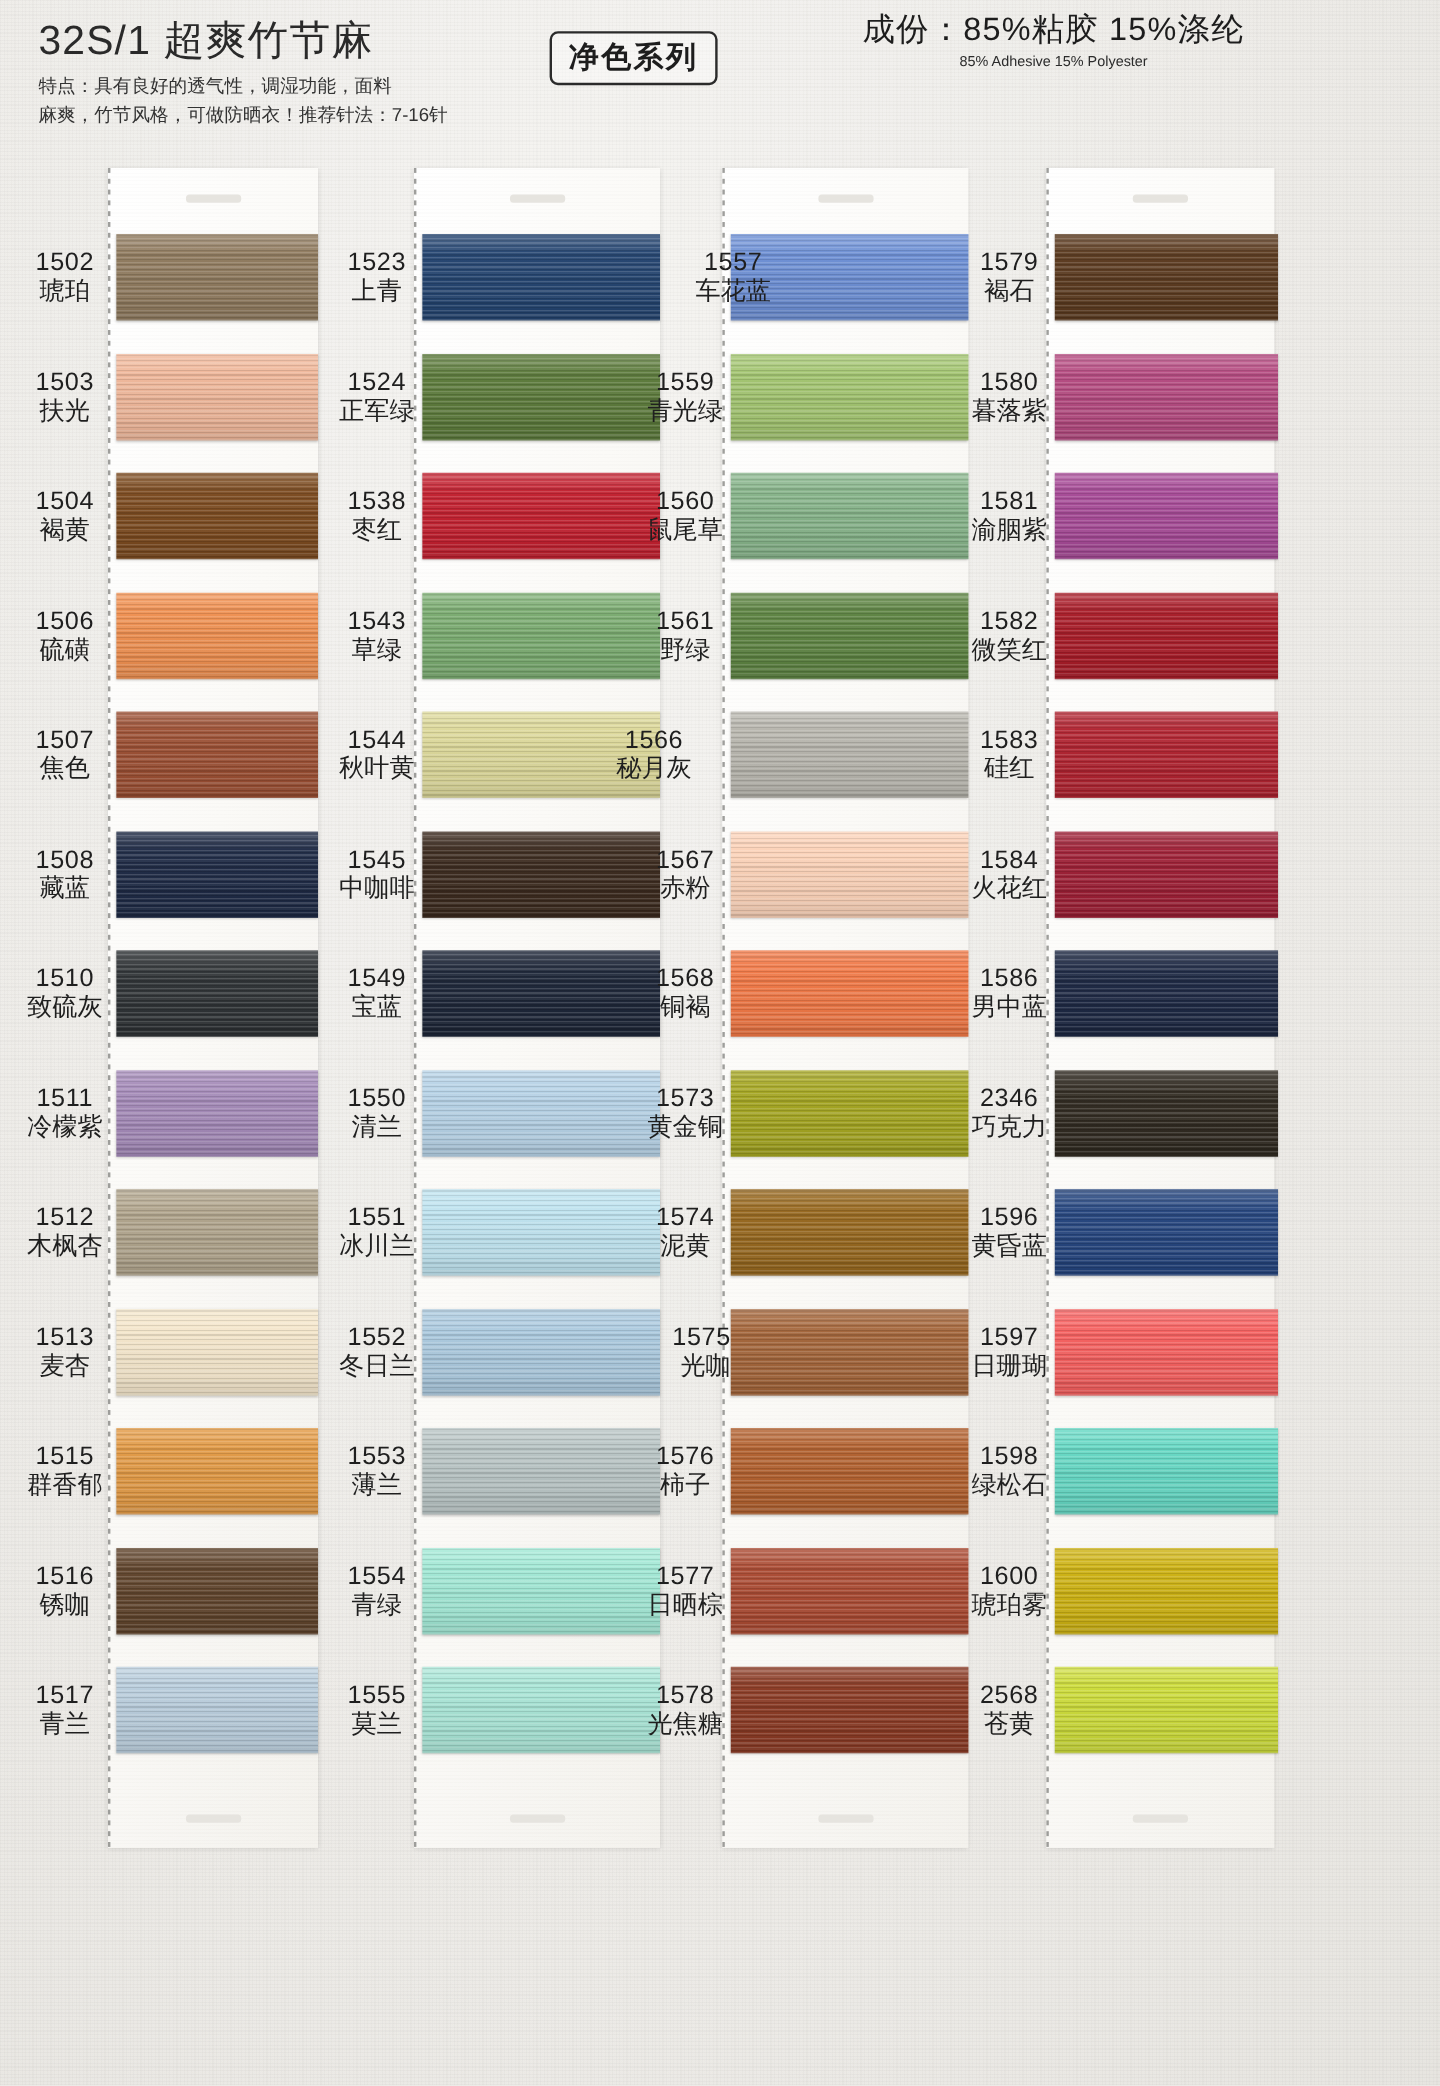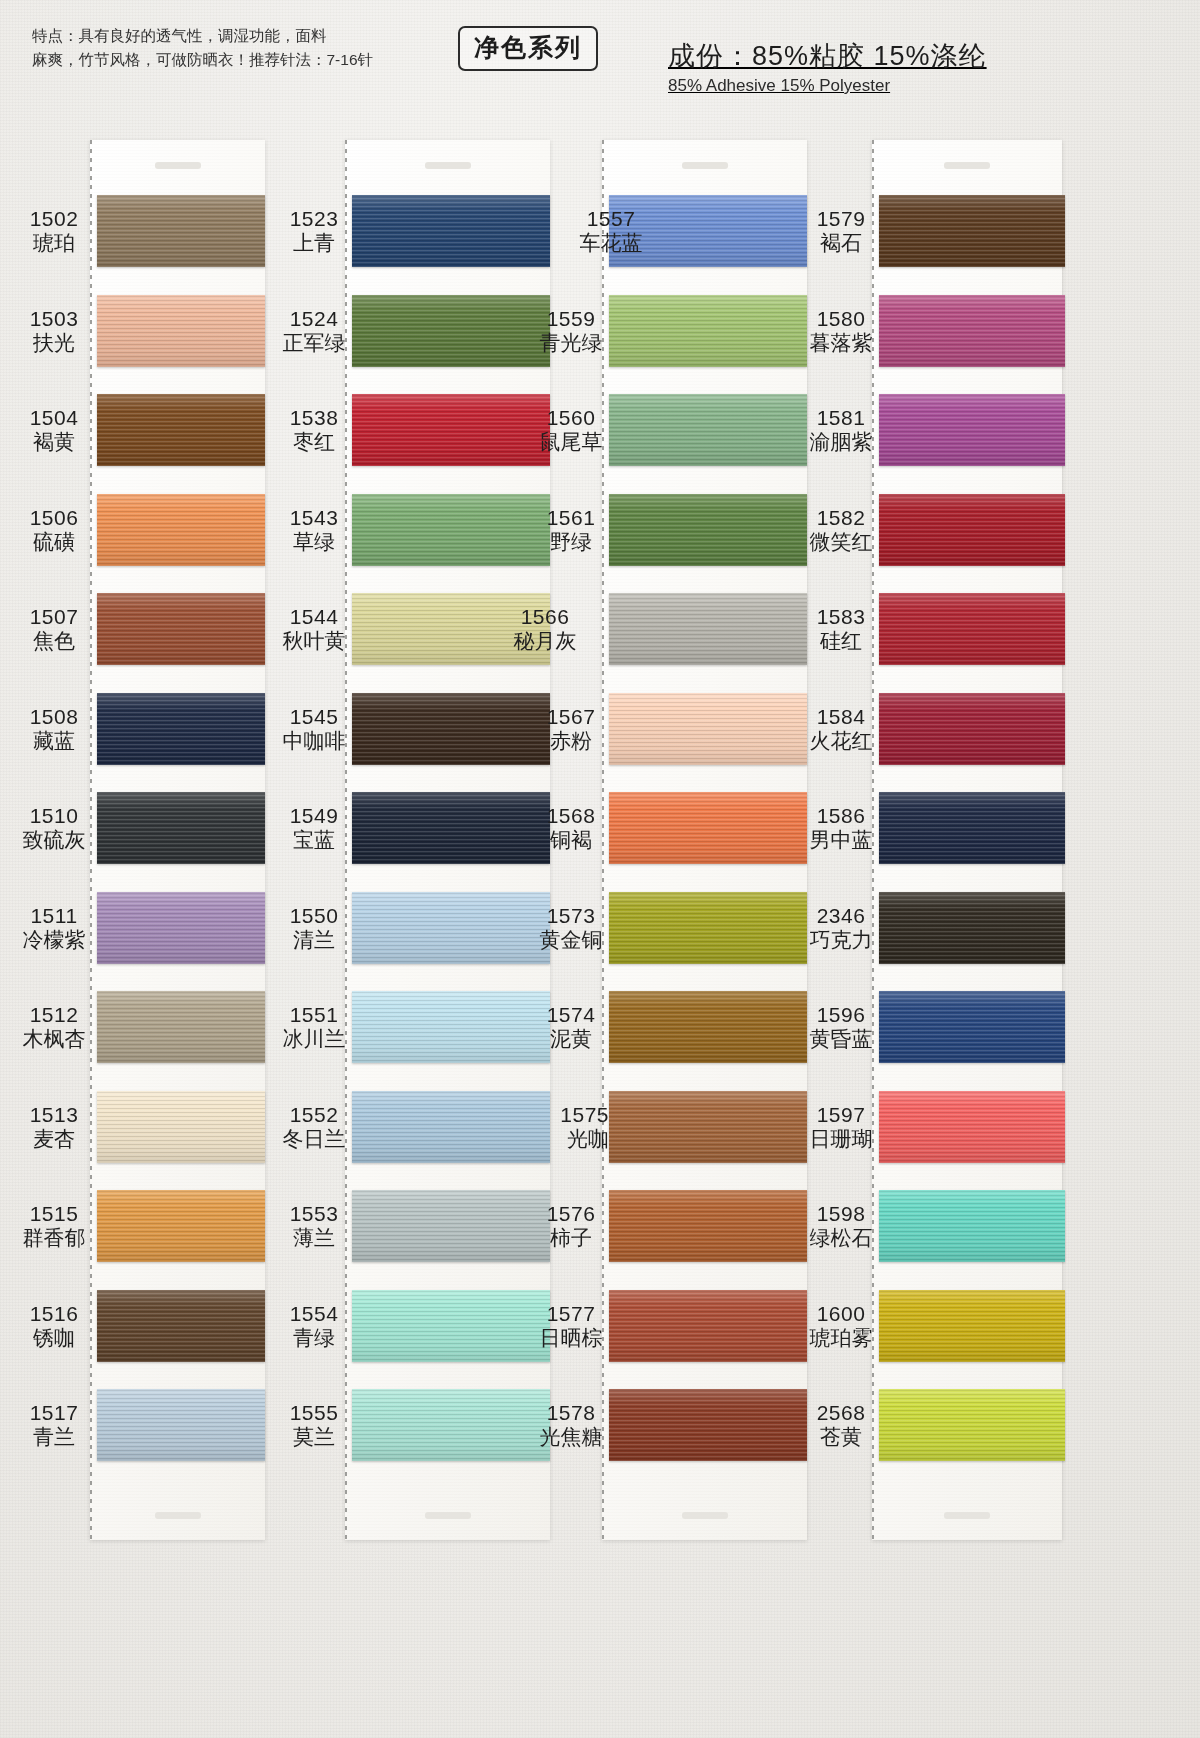--- a/index.html
+++ b/index.html
@@ -37,24 +37,24 @@
   #series-badge{
     position:absolute; left:458px; top:26px;
     border:2px solid #2b2b2b; border-radius:7px;
     padding:3px 14px 5px 14px;
     font-size:25px; font-weight:700; color:#1d1d1d;
     letter-spacing:2px; white-space:nowrap;
     background:rgba(255,255,255,0.35);
   }
 
   #composition{
-    position:absolute; left:668px; top:38px; text-align:left; width:420px;text-decoration:underline;
+    position:absolute; left:668px; top:6px; text-align:center; width:420px;
   }
   #comp-cn{ font-size:27px; color:#1d1d1d; letter-spacing:1px; white-space:nowrap; }
-  #comp-en{ font-size:17px; color:#2b2b2b; margin-top:2px; white-space:nowrap; }
+  #comp-en{ font-size:12px; color:#2b2b2b; margin-top:2px; white-space:nowrap; }
 
   
   #board{ position:absolute; left:0; top:140px; width:1200px; height:1400px; }
 
   .column{ position:absolute; top:0; height:1400px; }
   .card{
     position:absolute; top:0; bottom:0;
     background:
       repeating-linear-gradient(0deg, rgba(0,0,0,0.012) 0px, rgba(0,0,0,0.012) 1px, rgba(255,255,255,0.05) 1px, rgba(255,255,255,0.05) 3px),
       linear-gradient(100deg, #ffffff 0%, #fbfaf7 45%, #f3f1ec 100%);
@@ -103,20 +103,21 @@
     background:linear-gradient(180deg, rgba(255,255,255,0.20) 0%, rgba(255,255,255,0.02) 22%, rgba(0,0,0,0.05) 78%, rgba(0,0,0,0.12) 100%);
   }
 </style>
 </head>
 <body>
 
 <div id="paper-bg"></div>
 
 <div id="header">
   <div id="title-block">
+    <div id="main-title">32S/1 超爽竹节麻</div>
     <div id="feature-line1">特点：具有良好的透气性，调湿功能，面料</div>
     <div id="feature-line2">麻爽，竹节风格，可做防晒衣！推荐针法：7-16针</div>
   </div>
   <div id="series-badge">净色系列</div>
   <div id="composition">
     <div id="comp-cn">成份：85%粘胶 15%涤纶</div>
     <div id="comp-en">85% Adhesive 15% Polyester</div>
   </div>
 </div>
 

